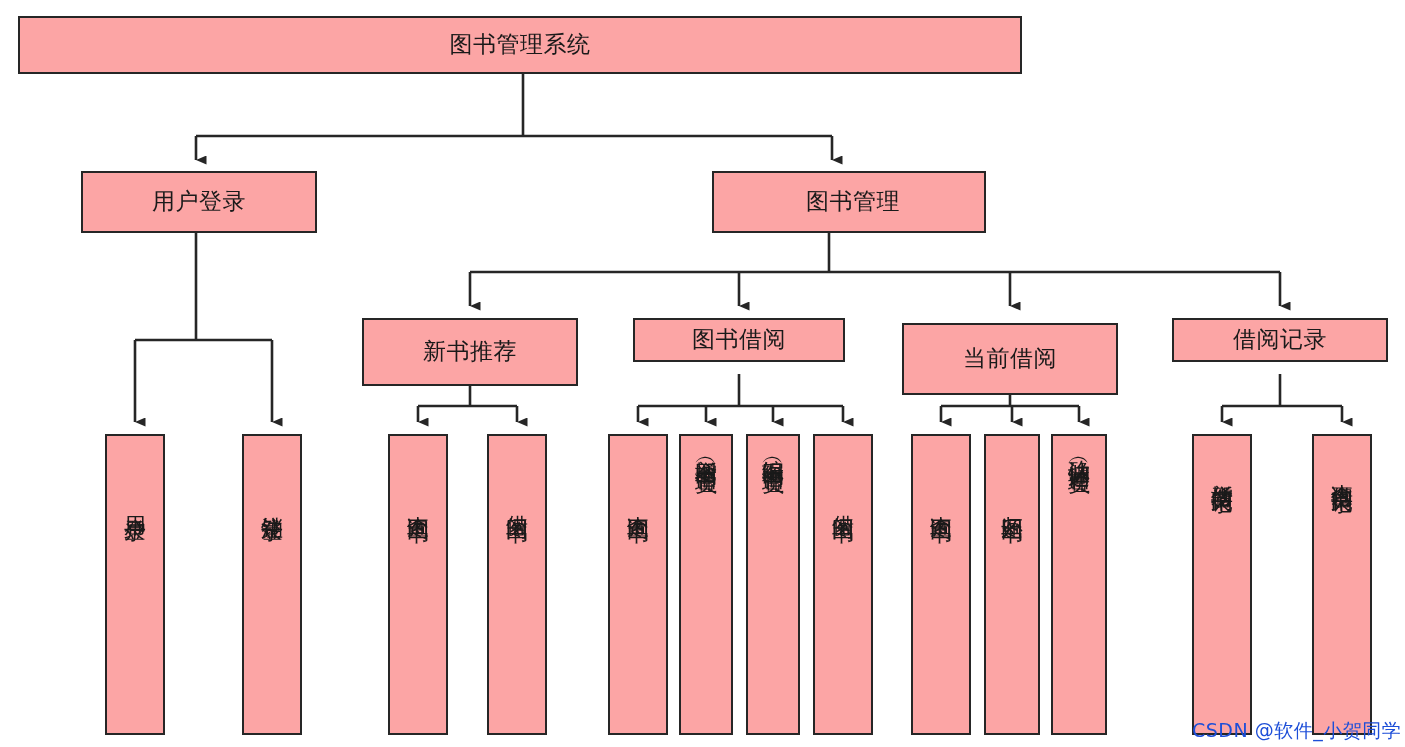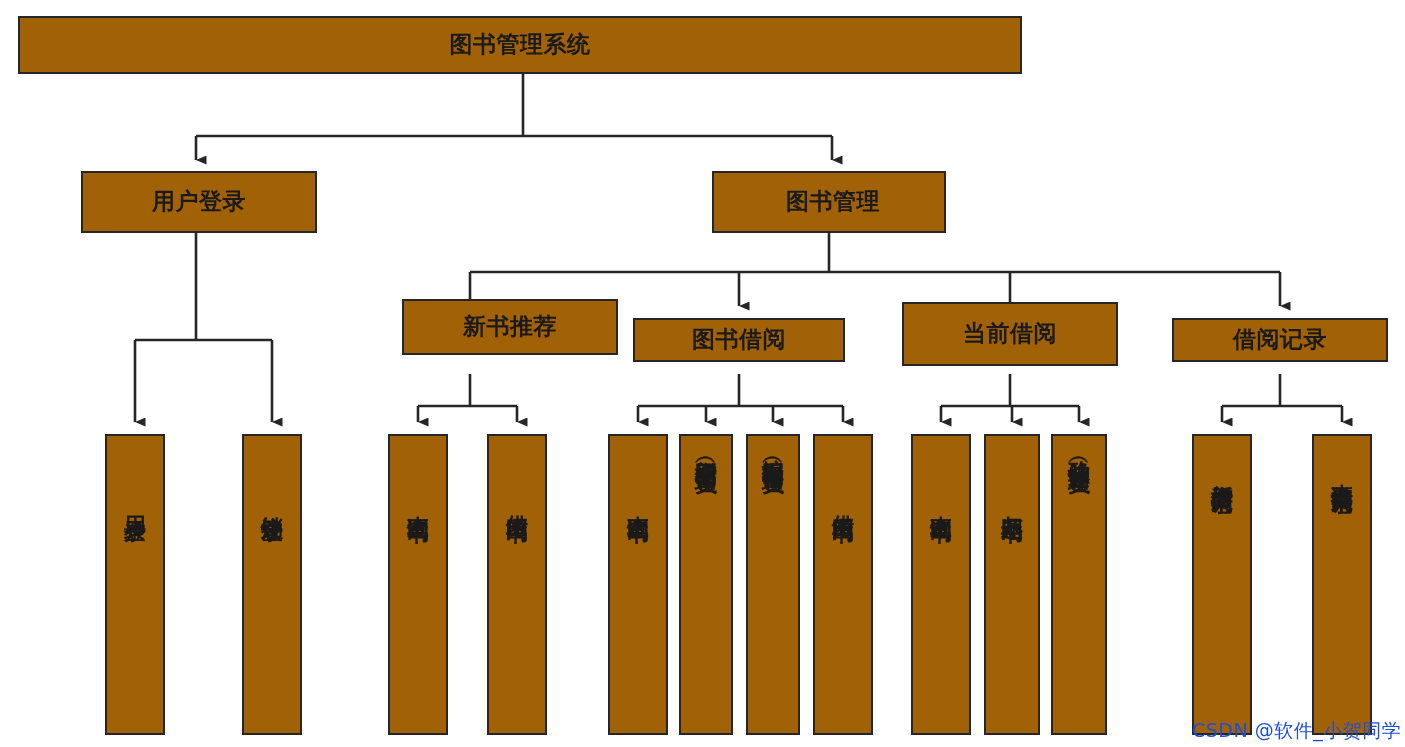--- a/index.html
+++ b/index.html
@@ -21,27 +21,26 @@
   #diagram-svg {
     position: absolute;
     left: 0;
     top: 0;
     width: 1405px;
     height: 747px;
   }
   .node {
     position: absolute;
     box-sizing: border-box;
-    background: #a16207;
+    background: #fca5a5;
     border: 2.5px solid #262626;
     display: flex;
     align-items: center;
     justify-content: center;
     color: #1a1a1a;
-    font-weight: bold;
   }
   .node-label {
     display: block;
     text-align: center;
     line-height: 1.18;
     letter-spacing: 0.5px;
   }
   
   .node.horizontal .node-label {
     font-size: 23px;
@@ -125,31 +124,31 @@
     </g>
   </svg>
 
   <div class="node horizontal" style="left:18px; top:16px; width:1004px; height:58px;">
     <span class="node-label">图书管理系统</span>
   </div>
 
   <div class="node horizontal" style="left:81px; top:171px; width:236px; height:62px;">
     <span class="node-label">用户登录</span>
   </div>
-  <div class="node horizontal" style="left:712px; top:171px; width:234px; height:62px;padding-left:8px;">
+  <div class="node horizontal" style="left:712px; top:171px; width:274px; height:62px;padding-left:8px;">
     <span class="node-label">图书管理</span>
   </div>
 
-  <div class="node horizontal" style="left:362px; top:299px; width:216px; height:56px;margin-left:40px;">
+  <div class="node horizontal" style="left:362px; top:318px; width:216px; height:68px;">
     <span class="node-label">新书推荐</span>
   </div>
   <div class="node horizontal" style="left:633px; top:318px; width:212px; height:44px;">
     <span class="node-label">图书借阅</span>
   </div>
-  <div class="node horizontal" style="left:902px; top:302px; width:216px; height:64px;">
+  <div class="node horizontal" style="left:902px; top:323px; width:216px; height:72px;">
     <span class="node-label">当前借阅</span>
   </div>
   <div class="node horizontal" style="left:1172px; top:318px; width:216px; height:44px;">
     <span class="node-label">借阅记录</span>
   </div>
 
   <div class="node vertical" style="left:105px; top:434px; width:60px; height:301px; padding-top:62px;">
     <span class="node-label">用户登录</span>
   </div>
   <div class="node vertical" style="left:242px; top:434px; width:60px; height:301px; padding-top:62px;">

